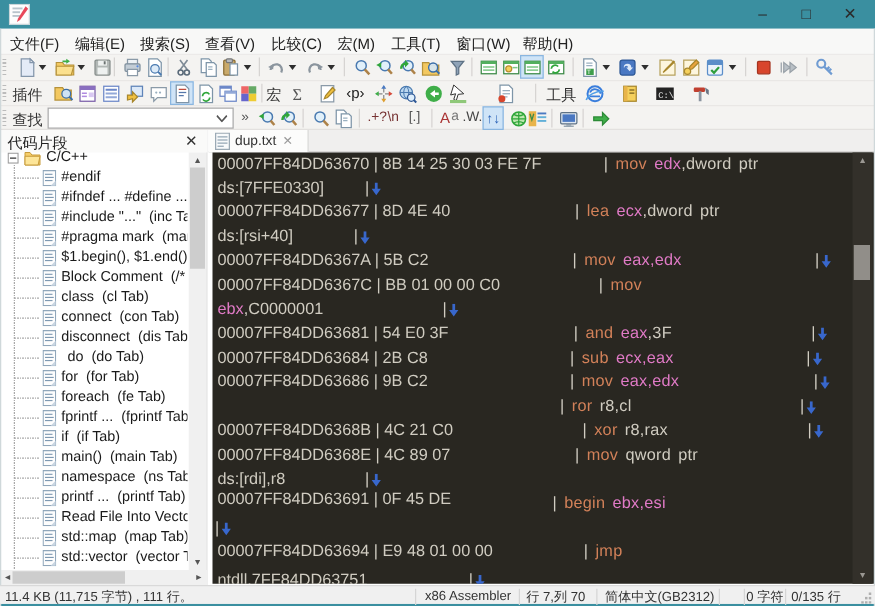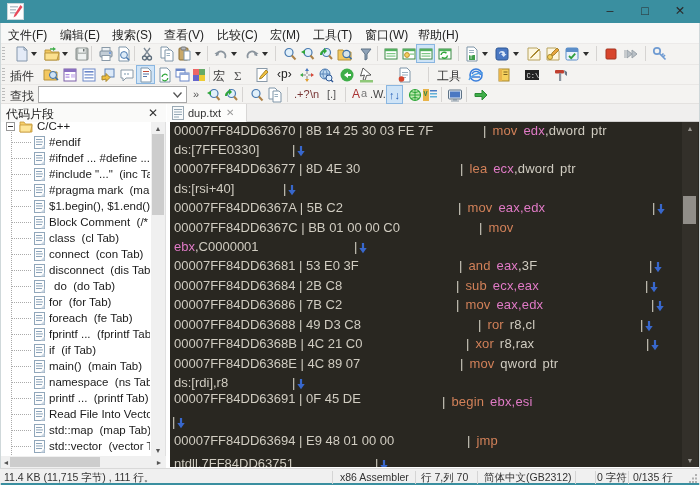--- a/index.html
+++ b/index.html
@@ -643,60 +643,59 @@
 </div>
 
 <div class="abs" id="edit">
     <div class="erow" style="left:4px;top:0.5px">00007FF84DD63670 | 8B 14 25 30 03 FE 7F</div>
     <div class="erow" style="left:313px;top:0.5px;letter-spacing:.2px;word-spacing:2px">| <span class="o">mov</span> <span class="p">edx</span>,dword ptr</div>
     <div class="erow" style="left:4px;top:19.9px">ds:[7FFE0330]</div>
     <div class="erow" style="left:122px;top:19.9px">|</div>
     <svg style="position:absolute;left:127px;top:23.9px" width="8" height="11" viewBox="0 0 8 11">
       <path d="M2.9 0 h2.2 v5 h2.6 l-3.7 5.2 -3.7 -5.2 h2.6 Z" fill="#3867cc"></path>
     </svg>
-    <div class="erow" style="left:4px;top:39.3px">00007FF84DD63677 | 8D 4E 30</div>
+    <div class="erow" style="left:4px;top:39.3px">00007FF84DD63677 | 8D 4E 40</div>
     <div class="erow" style="left:290px;top:39.3px;letter-spacing:.2px;word-spacing:2px">| <span class="o">lea</span> <span class="p">ecx</span>,dword ptr</div>
     <div class="erow" style="left:4px;top:58.8px">ds:[rsi+40]</div>
     <div class="erow" style="left:113px;top:58.8px">|</div>
     <svg style="position:absolute;left:118px;top:62.8px" width="8" height="11" viewBox="0 0 8 11">
       <path d="M2.9 0 h2.2 v5 h2.6 l-3.7 5.2 -3.7 -5.2 h2.6 Z" fill="#3867cc"></path>
     </svg>
     <div class="erow" style="left:4px;top:78.2px">00007FF84DD6367A | 5B C2</div>
     <div class="erow" style="left:288px;top:78.2px;letter-spacing:.2px;word-spacing:2px">| <span class="o">mov</span> <span class="p">eax,edx</span></div>
     <div class="erow" style="left:482px;top:78.2px">|</div>
     <svg style="position:absolute;left:487px;top:82.2px" width="8" height="11" viewBox="0 0 8 11">
       <path d="M2.9 0 h2.2 v5 h2.6 l-3.7 5.2 -3.7 -5.2 h2.6 Z" fill="#3867cc"></path>
     </svg>
     <div class="erow" style="left:4px;top:97.6px">00007FF84DD6367C | BB 01 00 00 C0</div>
     <div class="erow" style="left:309px;top:97.6px;letter-spacing:.2px;word-spacing:2px">| <span class="o">mov</span></div>
     <div class="erow" style="left:4px;top:117.0px"><span class="p">ebx</span>,C0000001</div>
     <div class="erow" style="left:184px;top:117.0px">|</div>
     <svg style="position:absolute;left:189px;top:121px" width="8" height="11" viewBox="0 0 8 11">
       <path d="M2.9 0 h2.2 v5 h2.6 l-3.7 5.2 -3.7 -5.2 h2.6 Z" fill="#3867cc"></path>
     </svg>
-    <div class="erow" style="left:4px;top:136.4px">00007FF84DD63681 | 53 E0 3F</div>
+    <div class="erow" style="left:4px;top:136.4px">00007FF84DD63681 | 54 E0 3F</div>
     <div class="erow" style="left:289px;top:136.4px;letter-spacing:.2px;word-spacing:2px">| <span class="o">and</span> <span class="p">eax</span>,3F</div>
     <div class="erow" style="left:479px;top:136.4px">|</div>
     <svg style="position:absolute;left:484px;top:140.4px" width="8" height="11" viewBox="0 0 8 11">
       <path d="M2.9 0 h2.2 v5 h2.6 l-3.7 5.2 -3.7 -5.2 h2.6 Z" fill="#3867cc"></path>
     </svg>
     <div class="erow" style="left:4px;top:155.9px">00007FF84DD63684 | 2B C8</div>
     <div class="erow" style="left:286px;top:155.9px;letter-spacing:.2px;word-spacing:2px">| <span class="o">sub</span> <span class="p">ecx,eax</span></div>
     <div class="erow" style="left:475px;top:155.9px">|</div>
     <svg style="position:absolute;left:480px;top:159.9px" width="8" height="11" viewBox="0 0 8 11">
       <path d="M2.9 0 h2.2 v5 h2.6 l-3.7 5.2 -3.7 -5.2 h2.6 Z" fill="#3867cc"></path>
     </svg>
-    <div class="erow" style="left:4px;top:175.3px">00007FF84DD63686 | 7B C2</div>
+    <div class="erow" style="left:4px;top:175.3px">00007FF84DD63686 | 9B C2</div>
     <div class="erow" style="left:286px;top:175.3px;letter-spacing:.2px;word-spacing:2px">| <span class="o">mov</span> <span class="p">eax,edx</span></div>
     <div class="erow" style="left:481px;top:175.3px">|</div>
     <svg style="position:absolute;left:486px;top:179.3px" width="8" height="11" viewBox="0 0 8 11">
       <path d="M2.9 0 h2.2 v5 h2.6 l-3.7 5.2 -3.7 -5.2 h2.6 Z" fill="#3867cc"></path>
     </svg>
-    <div class="erow" style="left:4px;top:194.7px">00007FF84DD63688 | 49 D3 C8</div>
-    <div class="erow" style="left:308px;top:194.7px;letter-spacing:.2px;word-spacing:2px">| <span class="o">ror</span> r8,cl</div>
+    <div class="erow" style="left:278px;top:194.7px;letter-spacing:.2px;word-spacing:2px">| <span class="o">ror</span> r8,cl</div>
     <div class="erow" style="left:470px;top:194.7px">|</div>
     <svg style="position:absolute;left:475px;top:198.7px" width="8" height="11" viewBox="0 0 8 11">
       <path d="M2.9 0 h2.2 v5 h2.6 l-3.7 5.2 -3.7 -5.2 h2.6 Z" fill="#3867cc"></path>
     </svg>
     <div class="erow" style="left:4px;top:214.1px">00007FF84DD6368B | 4C 21 C0</div>
     <div class="erow" style="left:296px;top:214.1px;letter-spacing:.2px;word-spacing:2px">| <span class="o">xor</span> r8,rax</div>
     <div class="erow" style="left:476px;top:214.1px">|</div>
     <svg style="position:absolute;left:481px;top:218.1px" width="8" height="11" viewBox="0 0 8 11">
       <path d="M2.9 0 h2.2 v5 h2.6 l-3.7 5.2 -3.7 -5.2 h2.6 Z" fill="#3867cc"></path>
     </svg>

